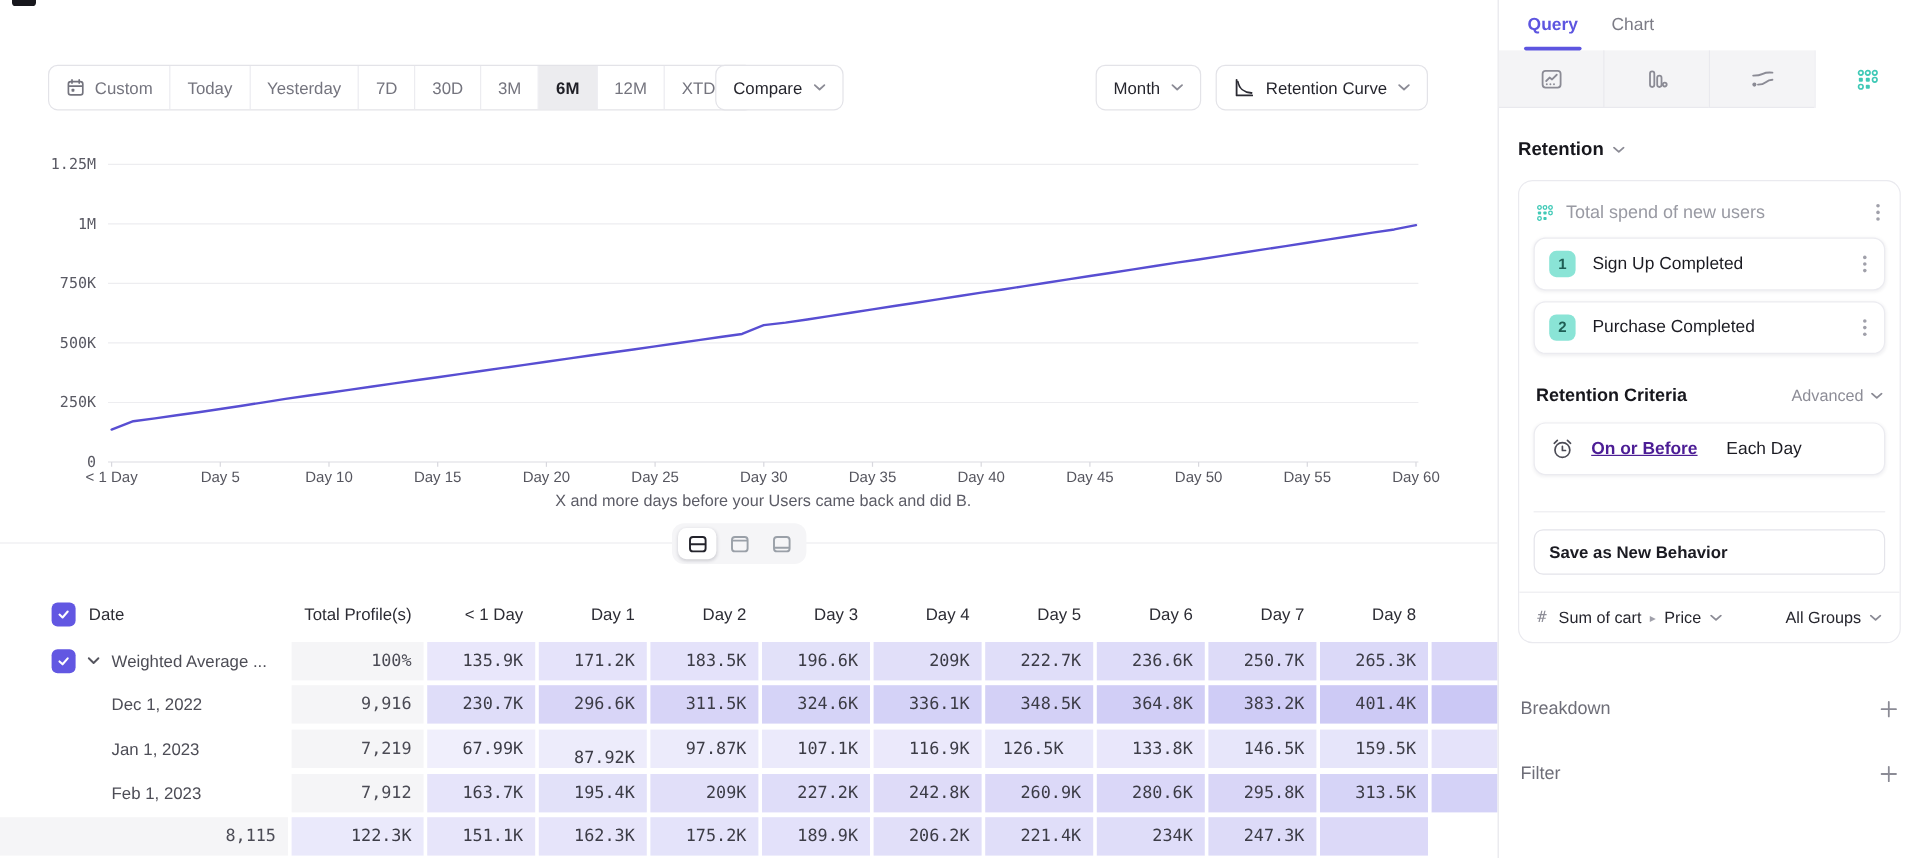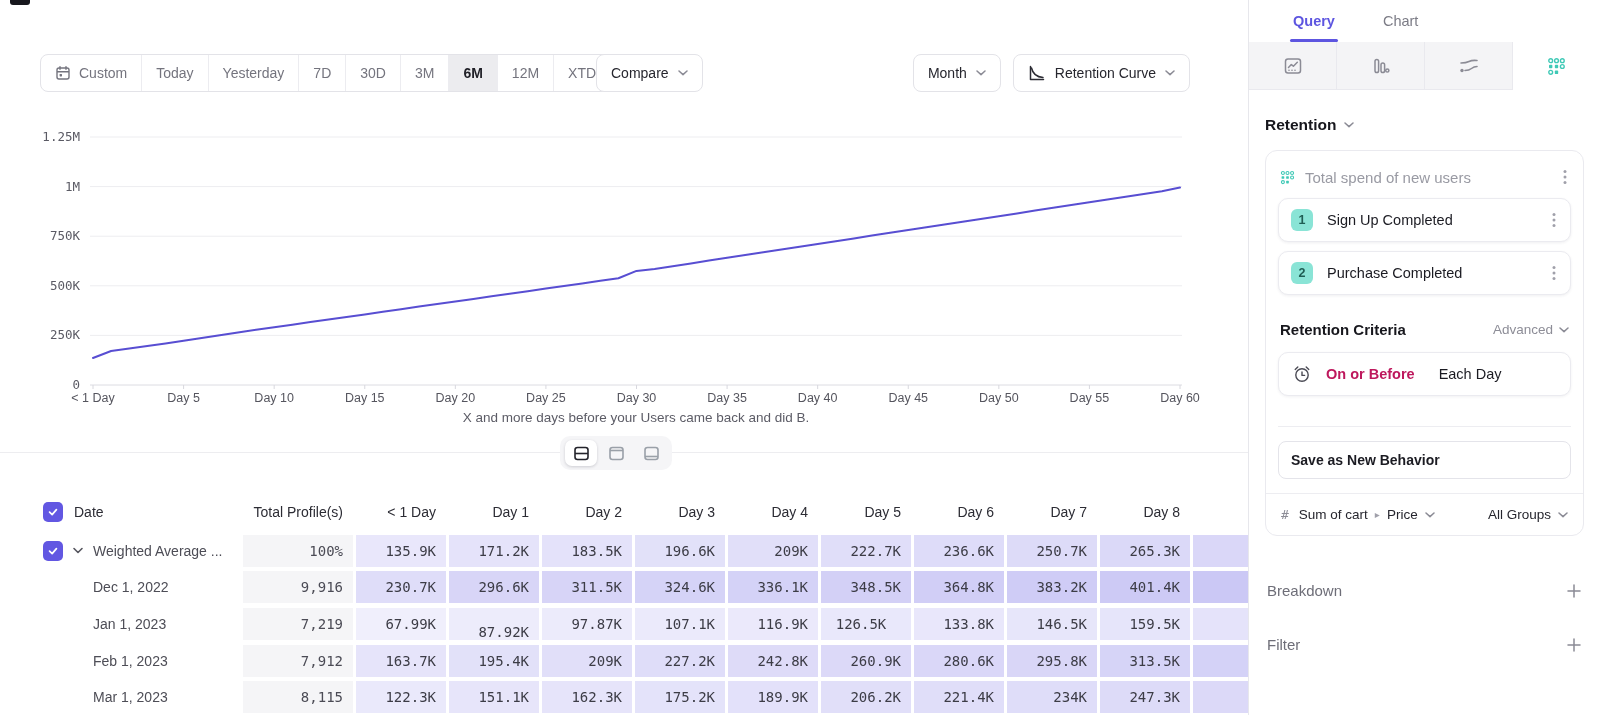--- a/index.html
+++ b/index.html
@@ -53,21 +53,21 @@
     font-size:14px; color:#3c3c46; white-space:nowrap; }
   .td.datecell { justify-content:flex-start; padding-left:43px; color:#4d4d56; gap:9px; }
   .td.total { background:#f5f5f7; color:#4b4b55; }
   .date-plain { margin-left:50px; }
   .rowchev { color:#55555e; }
   .cbx { width:20px; height:20px; border-radius:5px; background:#6257e2; display:grid; place-items:center; flex:0 0 20px; cursor:pointer; }
 
   
   .sidebar { position:absolute; left:1248px; top:0; width:352px; height:715px; border-left:1px solid #e7e7ec; background:#fff; }
   .tabs { display:flex; gap:28px; padding-left:24px; height:42px; align-items:stretch; }
-  .tab { font-size:14.5px; color:#7c7c86; font-weight:500; display:flex; align-items:center; position:relative; cursor:pointer;margin-left:20px; }
+  .tab { font-size:14.5px; color:#7c7c86; font-weight:500; display:flex; align-items:center; position:relative; cursor:pointer; }
   .tab.active { color:#5d55e0; font-weight:700; }
   .tab.active::after { content:""; position:absolute; left:-3px; right:-3px; bottom:0; height:3px; background:#5d55e0; border-radius:2px; }
   .icon-row { display:flex; height:48px; }
   .tile { flex:1; display:grid; place-items:center; background:#f4f4f6; border-bottom:1px solid #e9e9ee; color:#8b8b95; cursor:pointer; }
   .tile + .tile { border-left:1px solid #e9e9ee; }
   .tile.active { background:#fff; border-bottom:none; color:#3fc9b6; }
 
   .s-content { padding:0 16px; }
   .retention-title { margin-top:26px; font-size:15.5px; font-weight:700; color:#17171d;
     display:flex; align-items:center; gap:8px; cursor:pointer; }
@@ -78,21 +78,21 @@
   .step-card { border:1px solid #ebebf0; border-radius:10px; background:#fff; box-shadow:0 1px 3px rgba(25,25,50,.07);
     padding:10px 12px; display:flex; align-items:center; gap:14px; margin-bottom:9px; cursor:pointer; }
   .badge { width:22px; height:22px; border-radius:6px; background:#8ae4d6; color:#1f5e54; font-size:12.5px;
     font-weight:700; display:grid; place-items:center; flex:0 0 22px; }
   .step-label { flex:1; font-size:14.5px; font-weight:500; color:#1b1b22; }
   .criteria-row { margin-top:26px; display:flex; align-items:center; justify-content:space-between; padding:0 2px; }
   .criteria-row .cl { font-size:15px; font-weight:700; color:#17171d; }
   .adv { display:flex; align-items:center; gap:6px; font-size:13.5px; color:#8d8d97; cursor:pointer; }
   .onb-card { margin-top:14px; border:1px solid #ebebf0; border-radius:10px; background:#fff; box-shadow:0 1px 3px rgba(25,25,50,.06);
     padding:11px 13px; display:flex; align-items:center; gap:14px; cursor:pointer; }
-  .onb-card .timing { font-size:14.5px; font-weight:600; color:#be185d; }
+  .onb-card .timing { font-size:14.5px; font-weight:600; color:#4c1d95;text-decoration:underline; }
   .onb-card .window { font-size:14.5px; font-weight:500; color:#1b1b22; margin-left:10px; }
   .divider { margin-top:30px; height:1px; background:#ededf1; }
   .save-btn { margin-top:14px; display:block; width:100%; text-align:left; border:1px solid #e4e4ea; border-radius:8px;
     background:#fff; padding:10px 12px; font-size:14px; font-weight:600; color:#1b1b22;
     font-family:"Liberation Sans",sans-serif; cursor:pointer; }
   .foot-row { margin:14px -12px -12px; border-top:1px solid #ededf1; padding:13px 15px; display:flex;
     align-items:center; gap:10px; font-size:13.5px; color:#26262e; }
   .hash { color:#8d8d97; font-size:13px; font-family:"DejaVu Sans Mono",monospace; }
   .prop { display:flex; align-items:center; gap:7px; font-weight:500; cursor:pointer; }
   .tri { color:#a0a0aa; font-size:10px; }
@@ -421,23 +421,20 @@
         <div class="td mono" style="background: rgba(97, 87, 224, 0.235);">
           <span>280.6K</span>
         </div>
         <div class="td mono" style="background: rgba(97, 87, 224, 0.243);">
           <span>295.8K</span>
         </div>
         <div class="td mono" style="background: rgba(97, 87, 224, 0.26);">
           <span>313.5K</span>
         </div>
         <div class="td" style="background: rgba(97, 87, 224, 0.27);"></div>
-        <div class="td datecell">
-          <span class="date-plain">Mar 1, 2023</span>
-        </div>
         <div class="td total mono">
           <span>8,115</span>
         </div>
         <div class="td mono" style="background: rgba(97, 87, 224, 0.133);">
           <span>122.3K</span>
         </div>
         <div class="td mono" style="background: rgba(97, 87, 224, 0.153);">
           <span>151.1K</span>
         </div>
         <div class="td mono" style="background: rgba(97, 87, 224, 0.16);">

